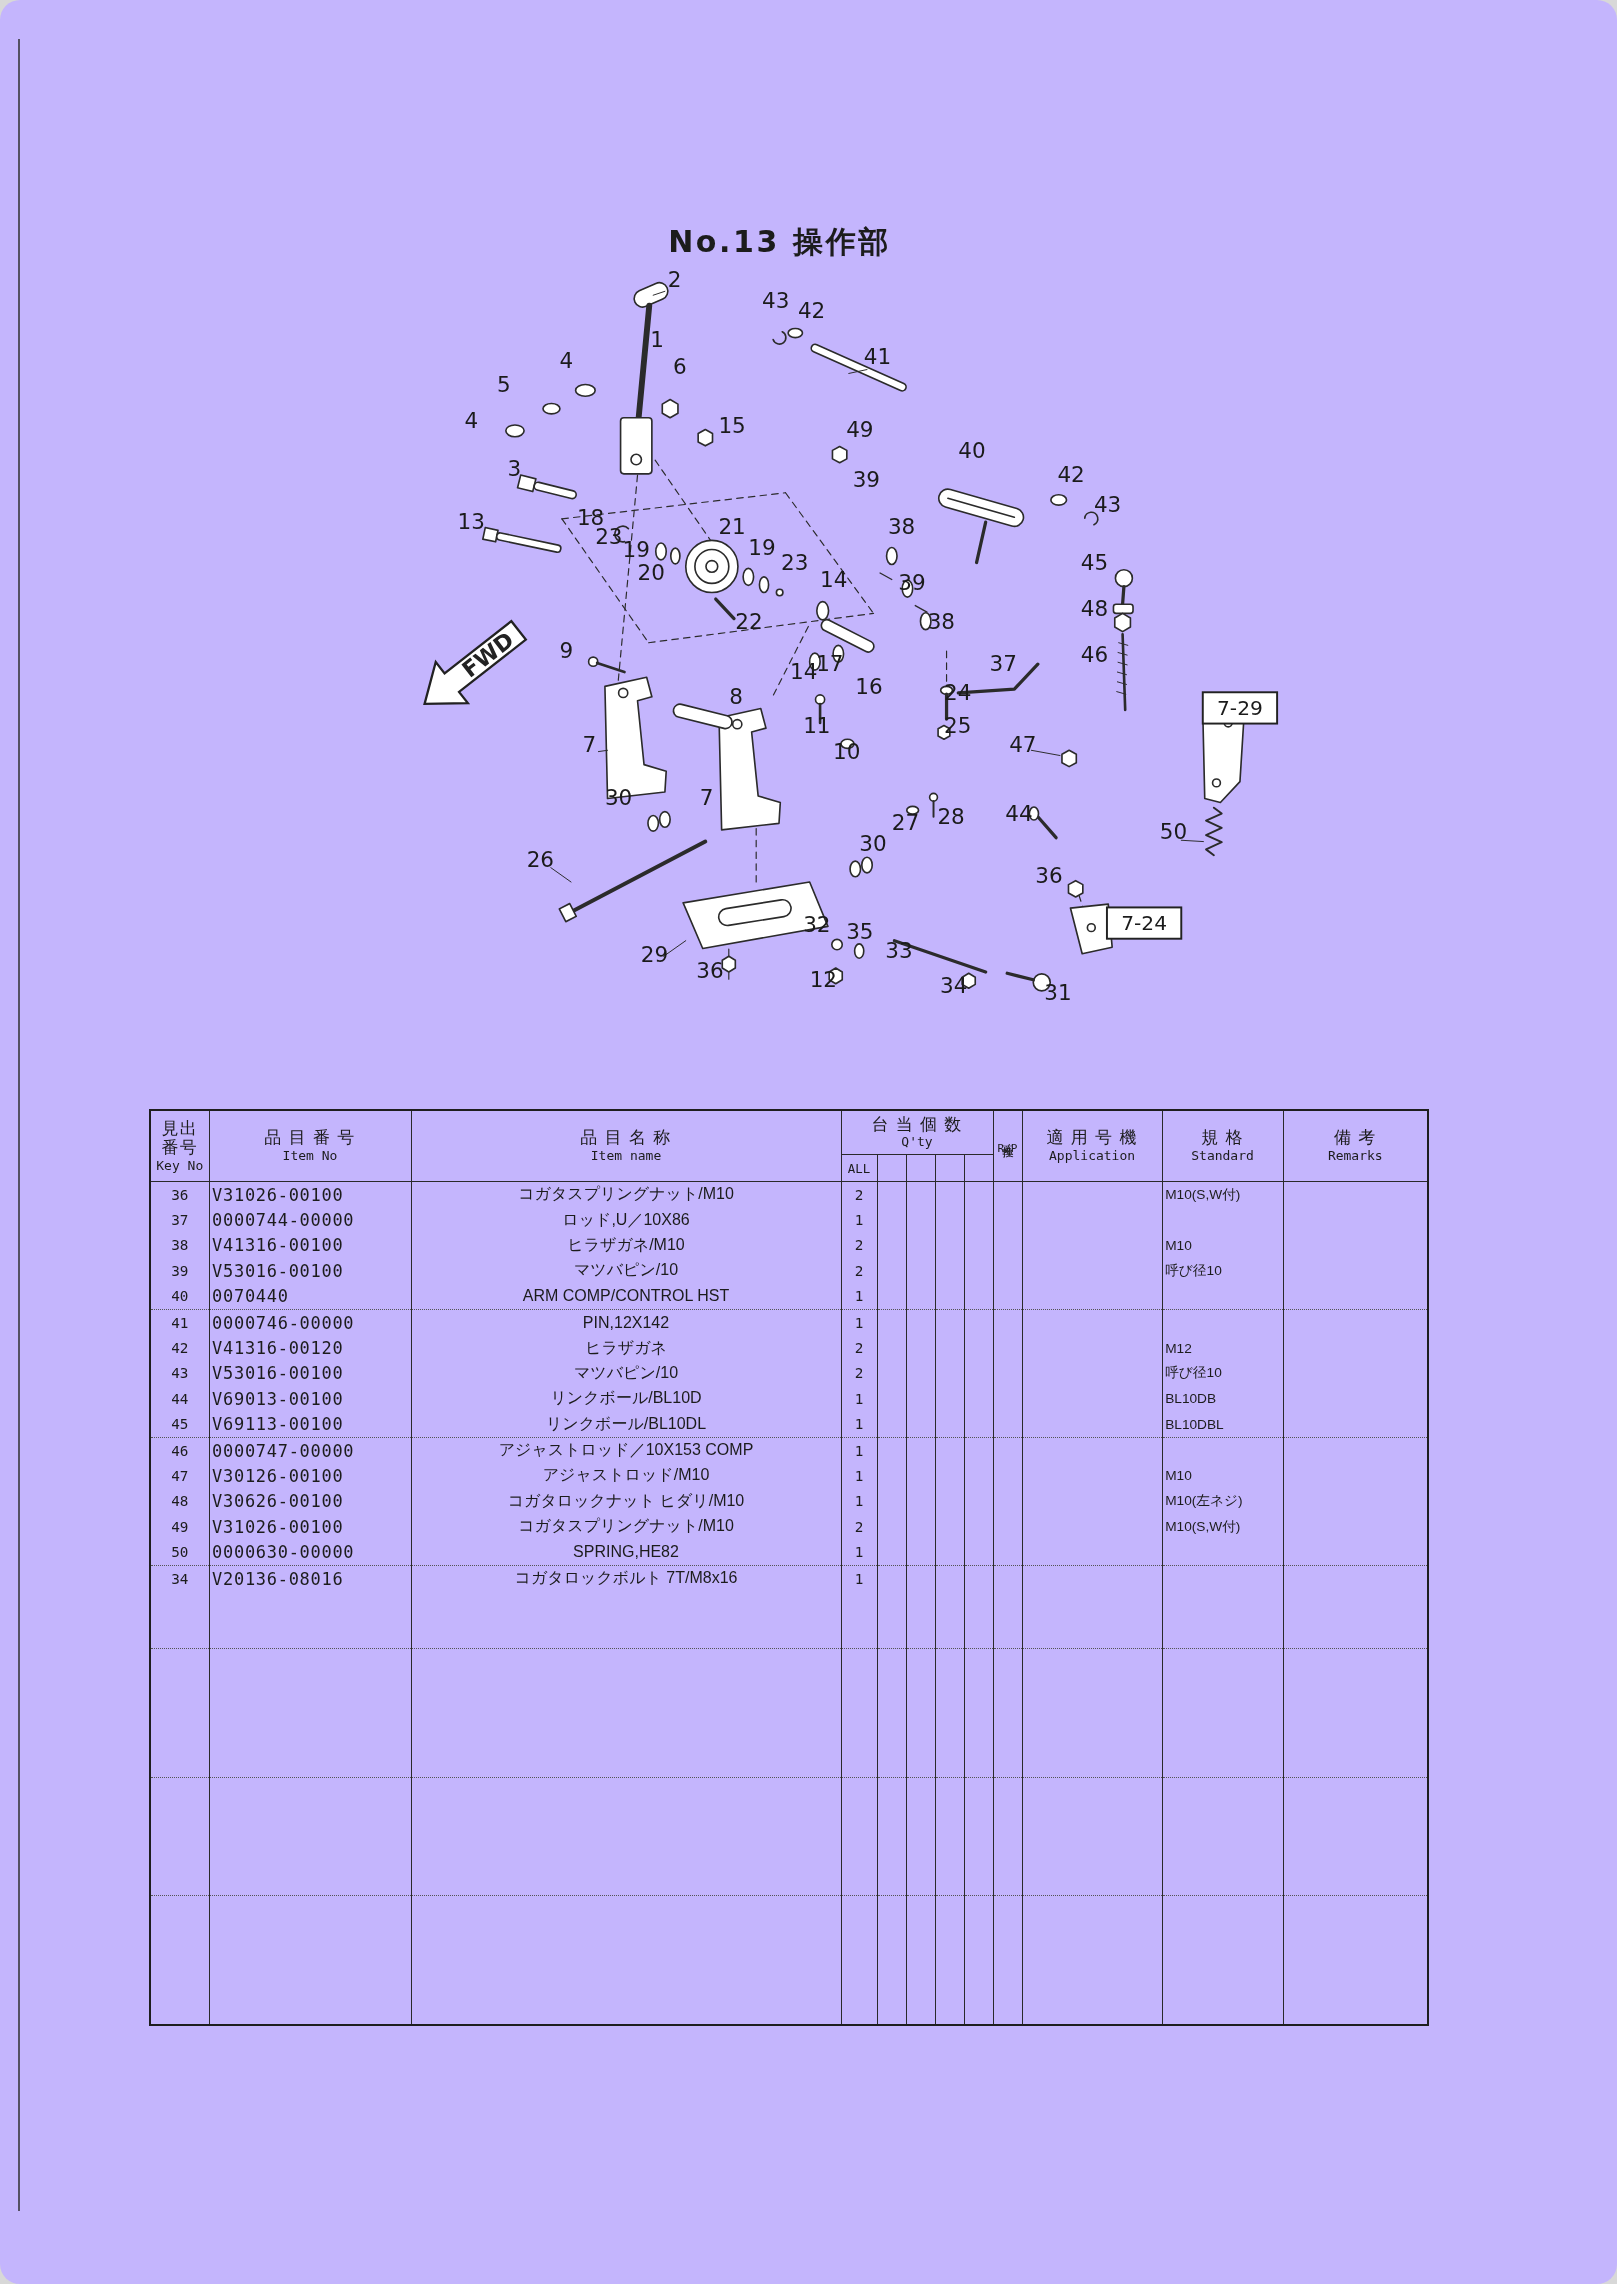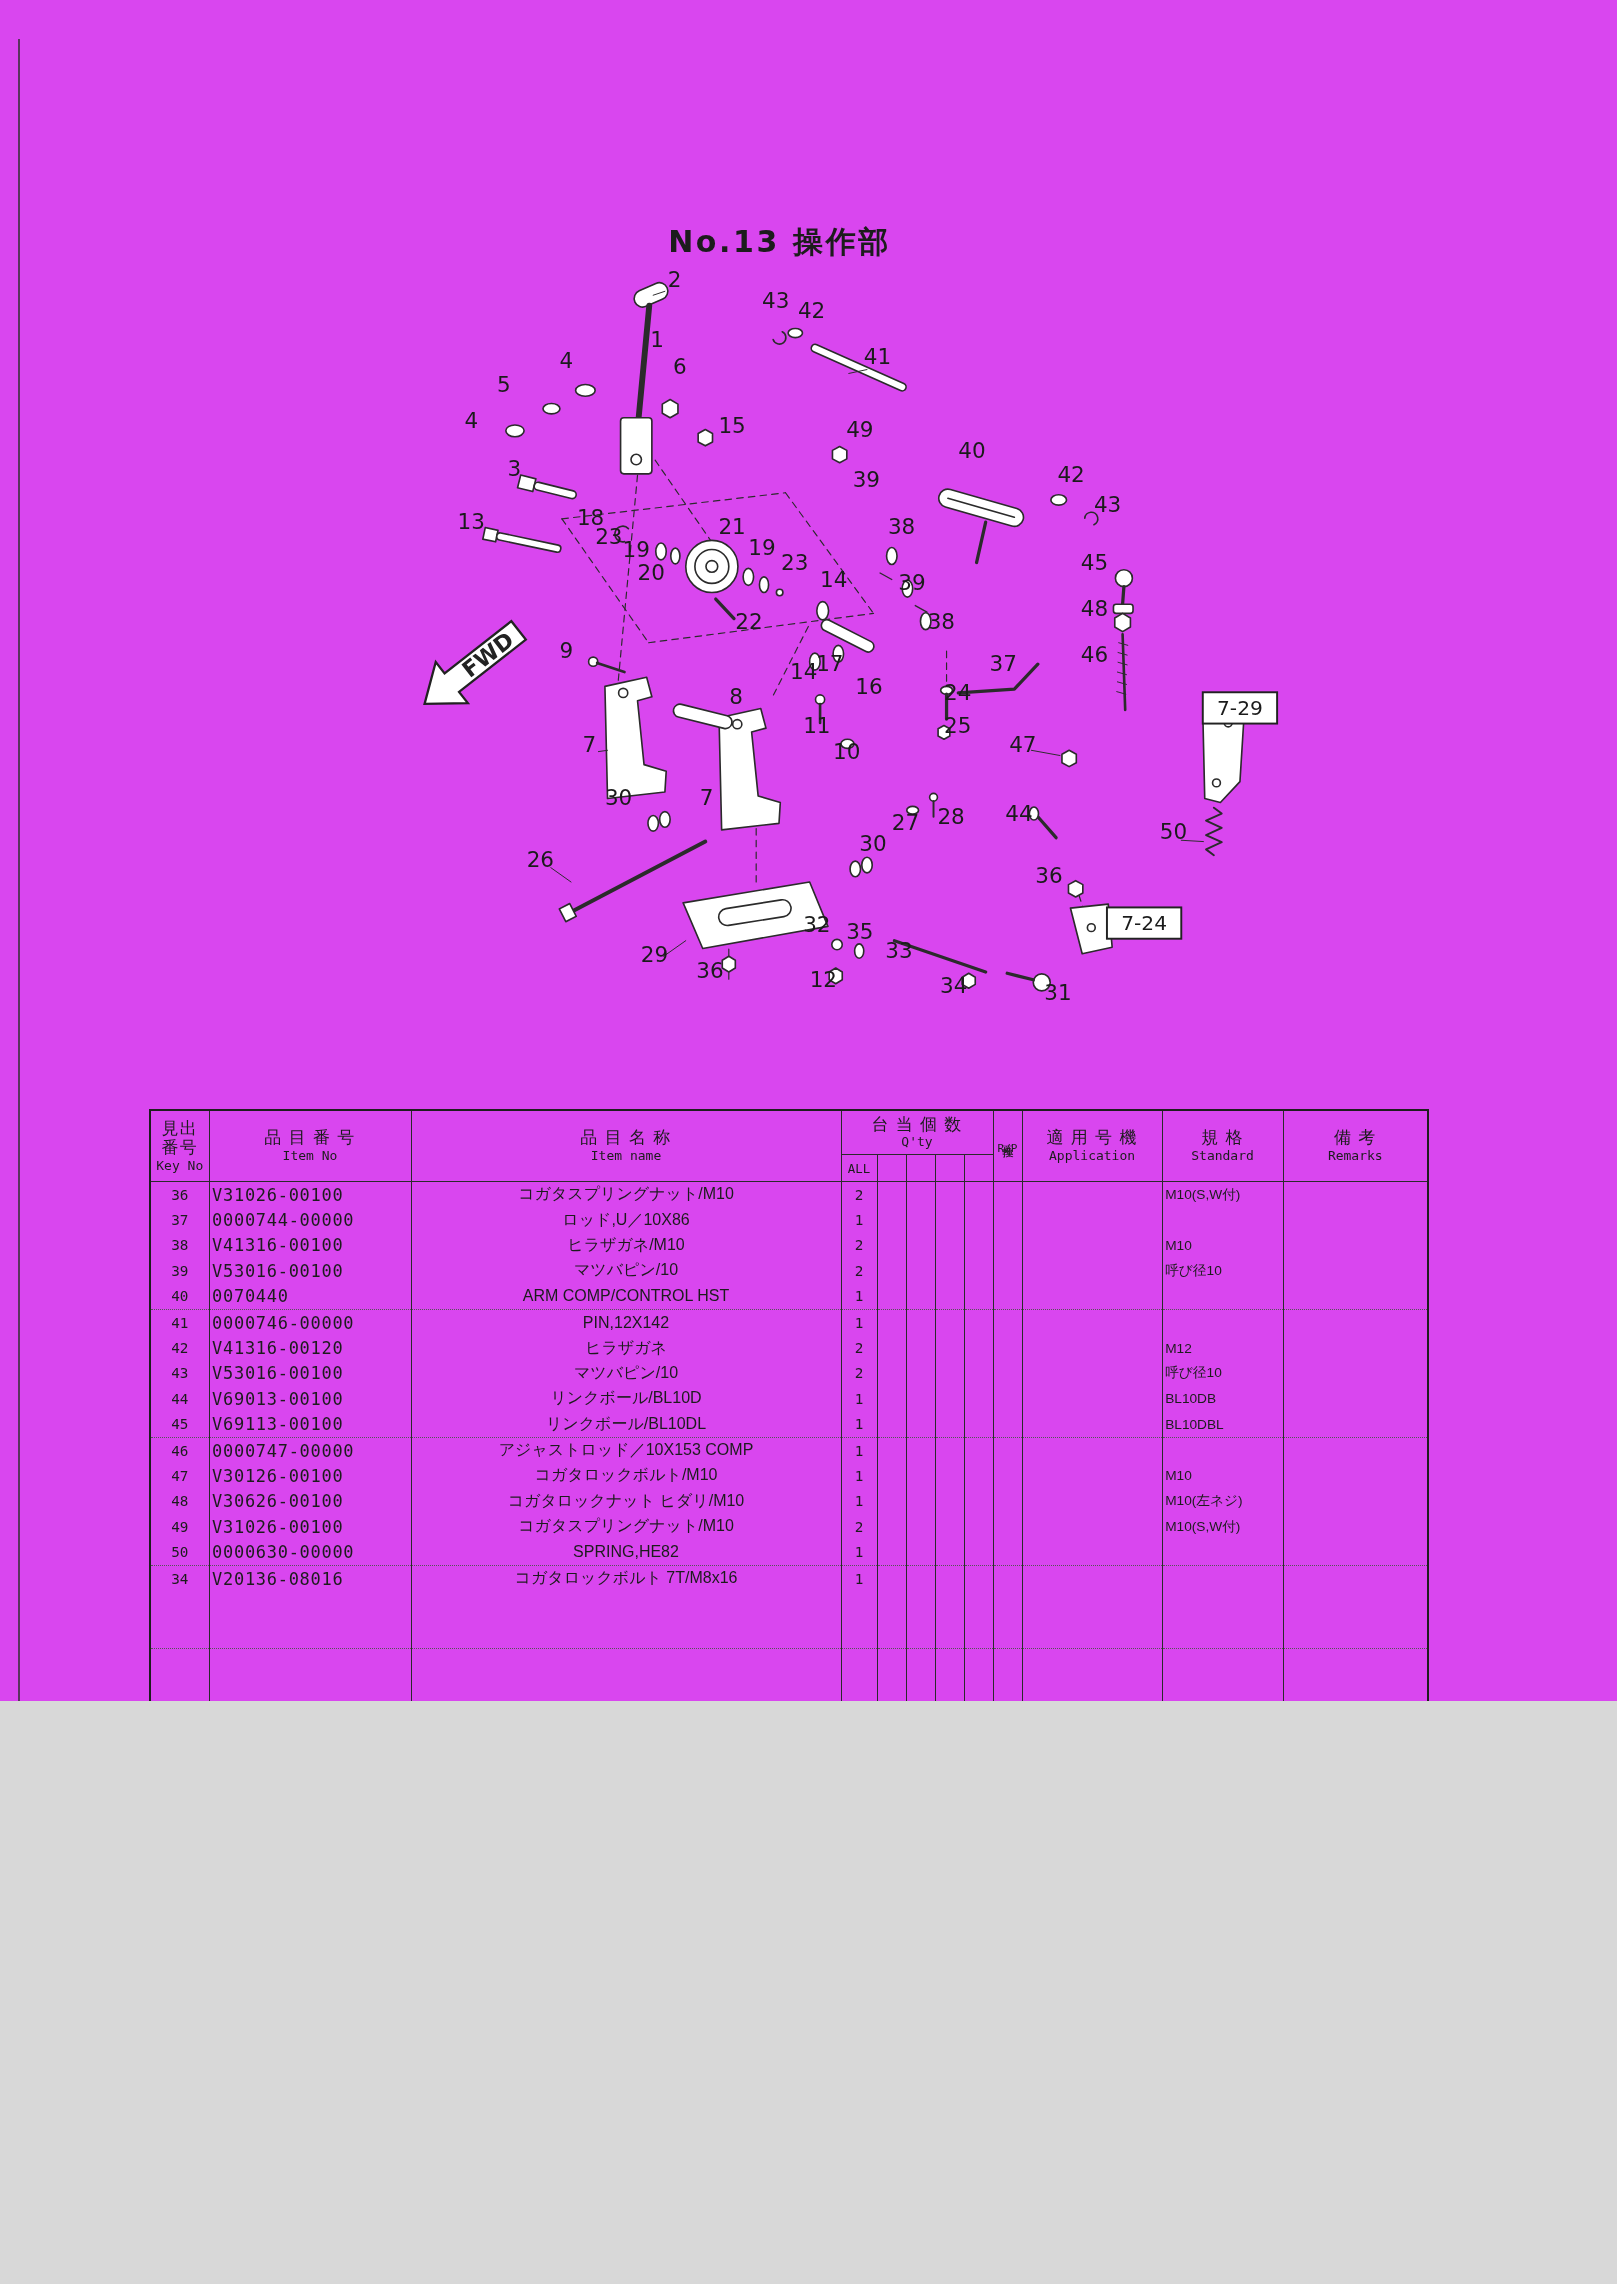--- a/index.html
+++ b/index.html
@@ -1,23 +1,24 @@
 <!DOCTYPE html>
 <html style="font-size:10.4px"><head>
 <meta charset="utf-8">
 <style>
   html,body{margin:0;padding:0;background:#d8d8d8;}
   .page{
     position:relative;
-    width:1617px;height:1701px;
+    width:1617px;height:2284px;
     margin:0 auto;
-    background:#d946ef;
+    background:#c4b5fd;
     font-family:"Liberation Sans",sans-serif;
     color:#1c1c1c;
     overflow:hidden;
+    border-radius:20px;
   }
   .scan-line{
     position:absolute;left:18px;top:39px;width:2px;height:2172px;
     background:#2f2f2f;opacity:.75;
   }
   .title{
     position:absolute;top:222px;left:0;width:1559px;
     text-align:center;
     font-size:30px;font-weight:bold;letter-spacing:2.6px;
     font-family:"DejaVu Sans",sans-serif;
@@ -523,21 +524,21 @@
           <td class="c-q"></td>
           <td class="c-q"></td>
           <td class="c-rp"></td>
           <td class="c-app"></td>
           <td class="c-std"></td>
           <td class="c-rem"></td>
         </tr>
         <tr>
           <td class="c-key">47</td>
           <td class="c-itemno">V30126-00100</td>
-          <td class="c-name">コガタロックボルト/M10</td>
+          <td class="c-name">アジャストロッド/M10</td>
           <td class="c-qty">1</td>
           <td class="c-q"></td>
           <td class="c-q"></td>
           <td class="c-q"></td>
           <td class="c-q"></td>
           <td class="c-rp"></td>
           <td class="c-app"></td>
           <td class="c-std">M10</td>
           <td class="c-rem"></td>
         </tr>

